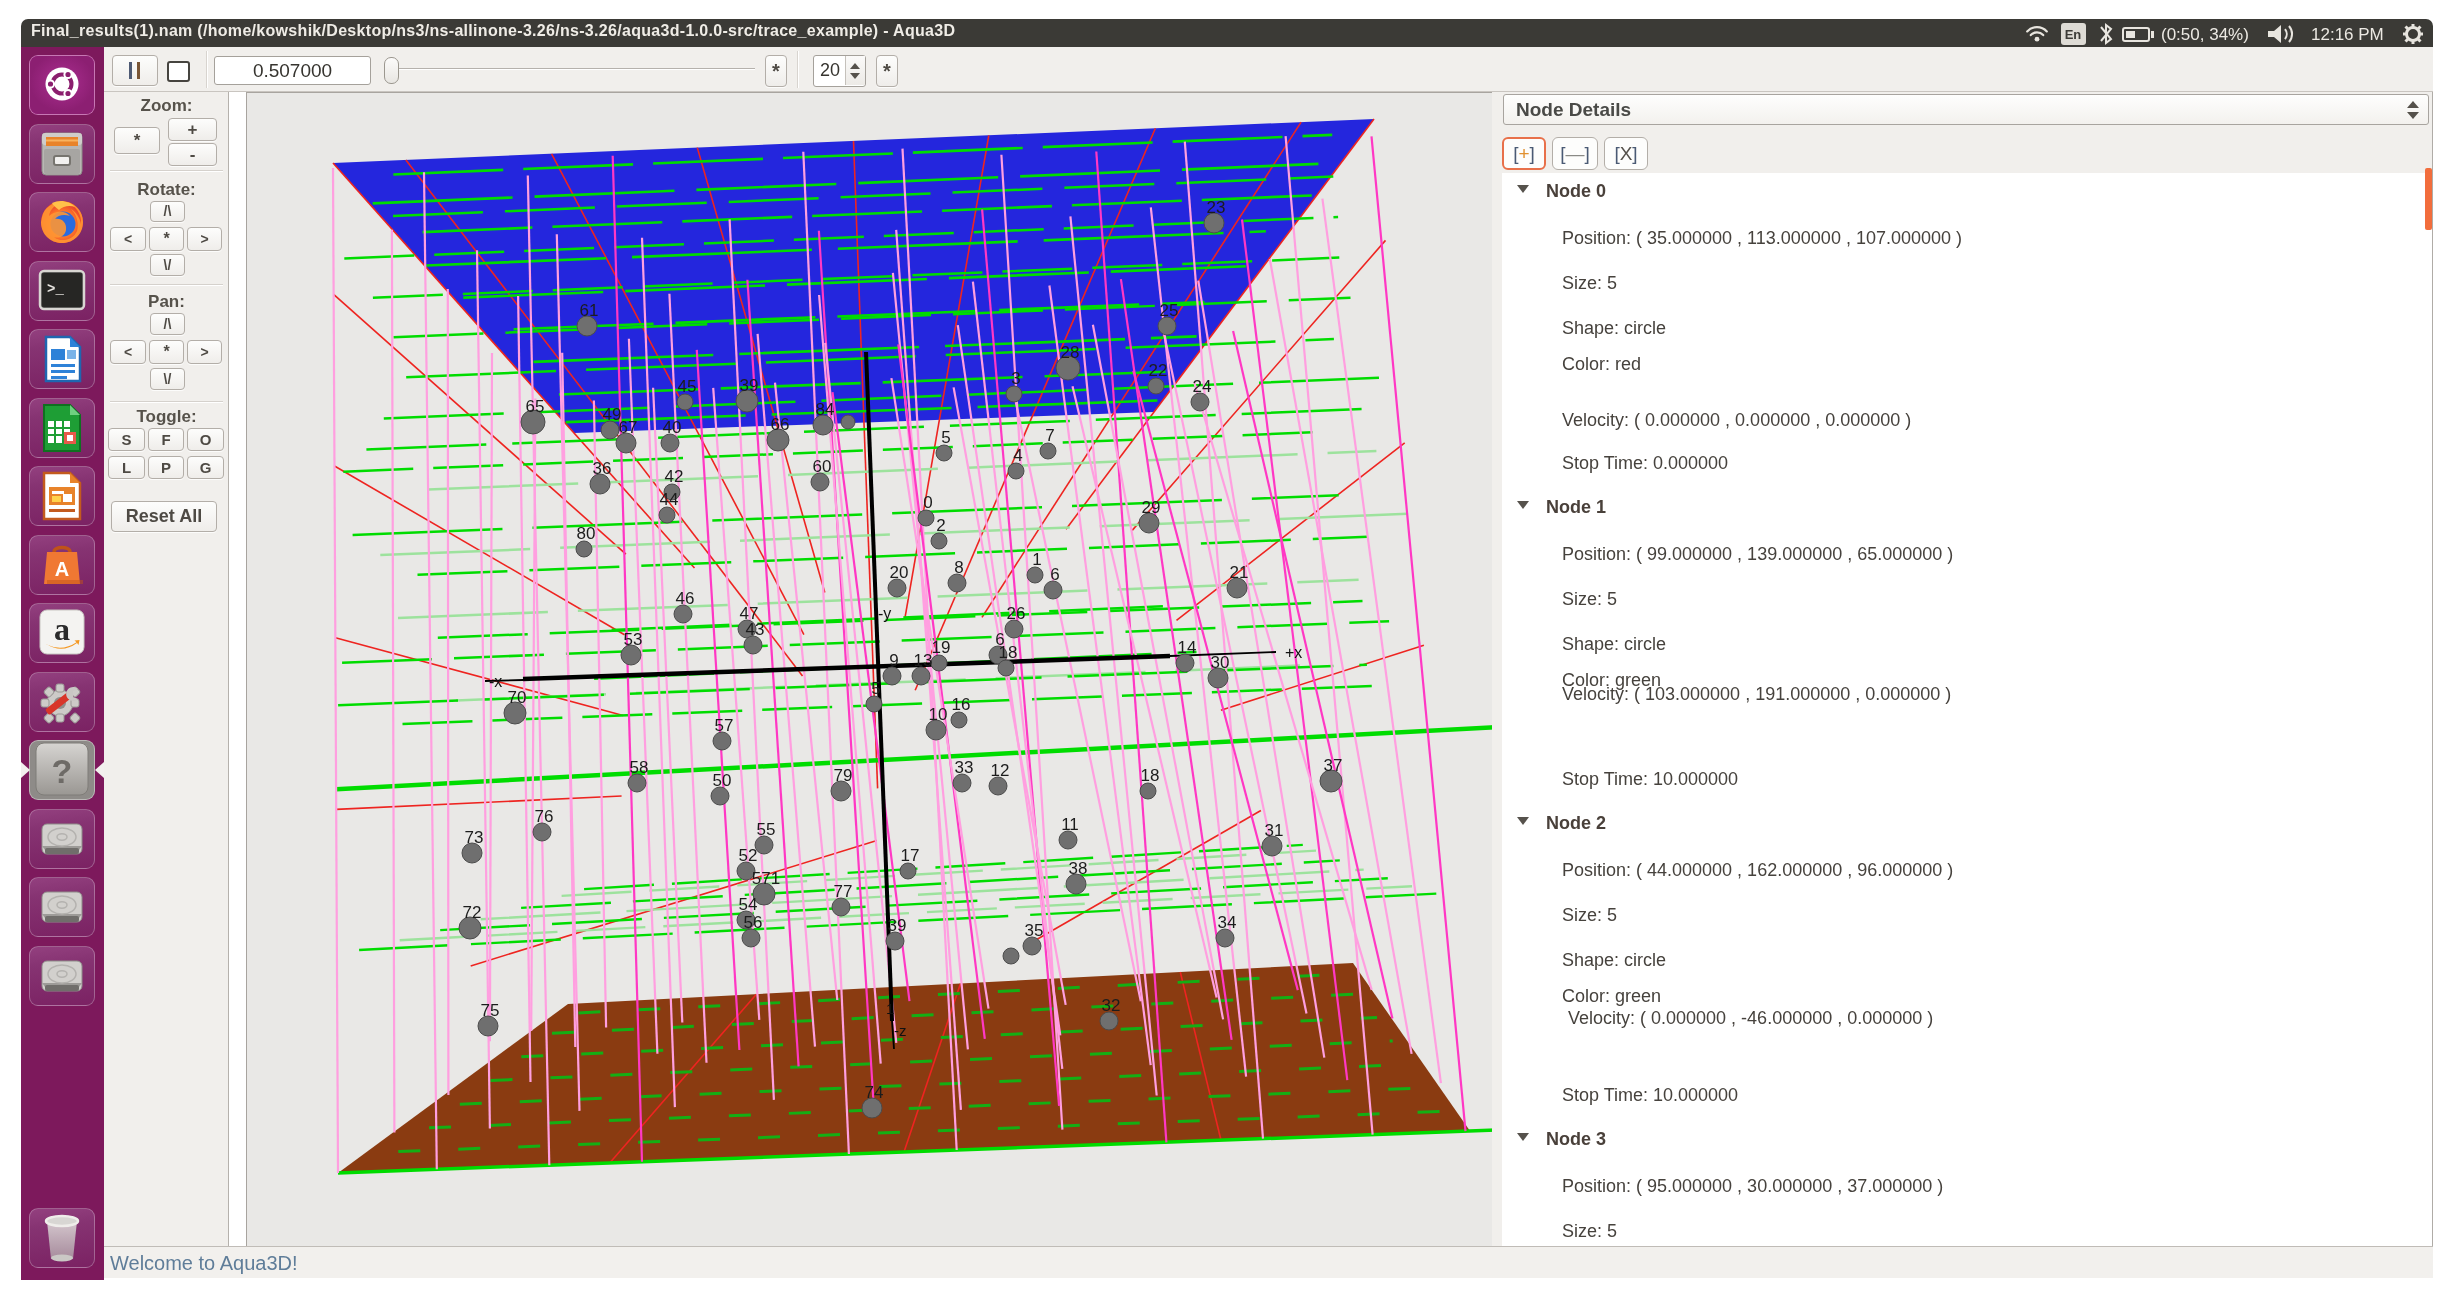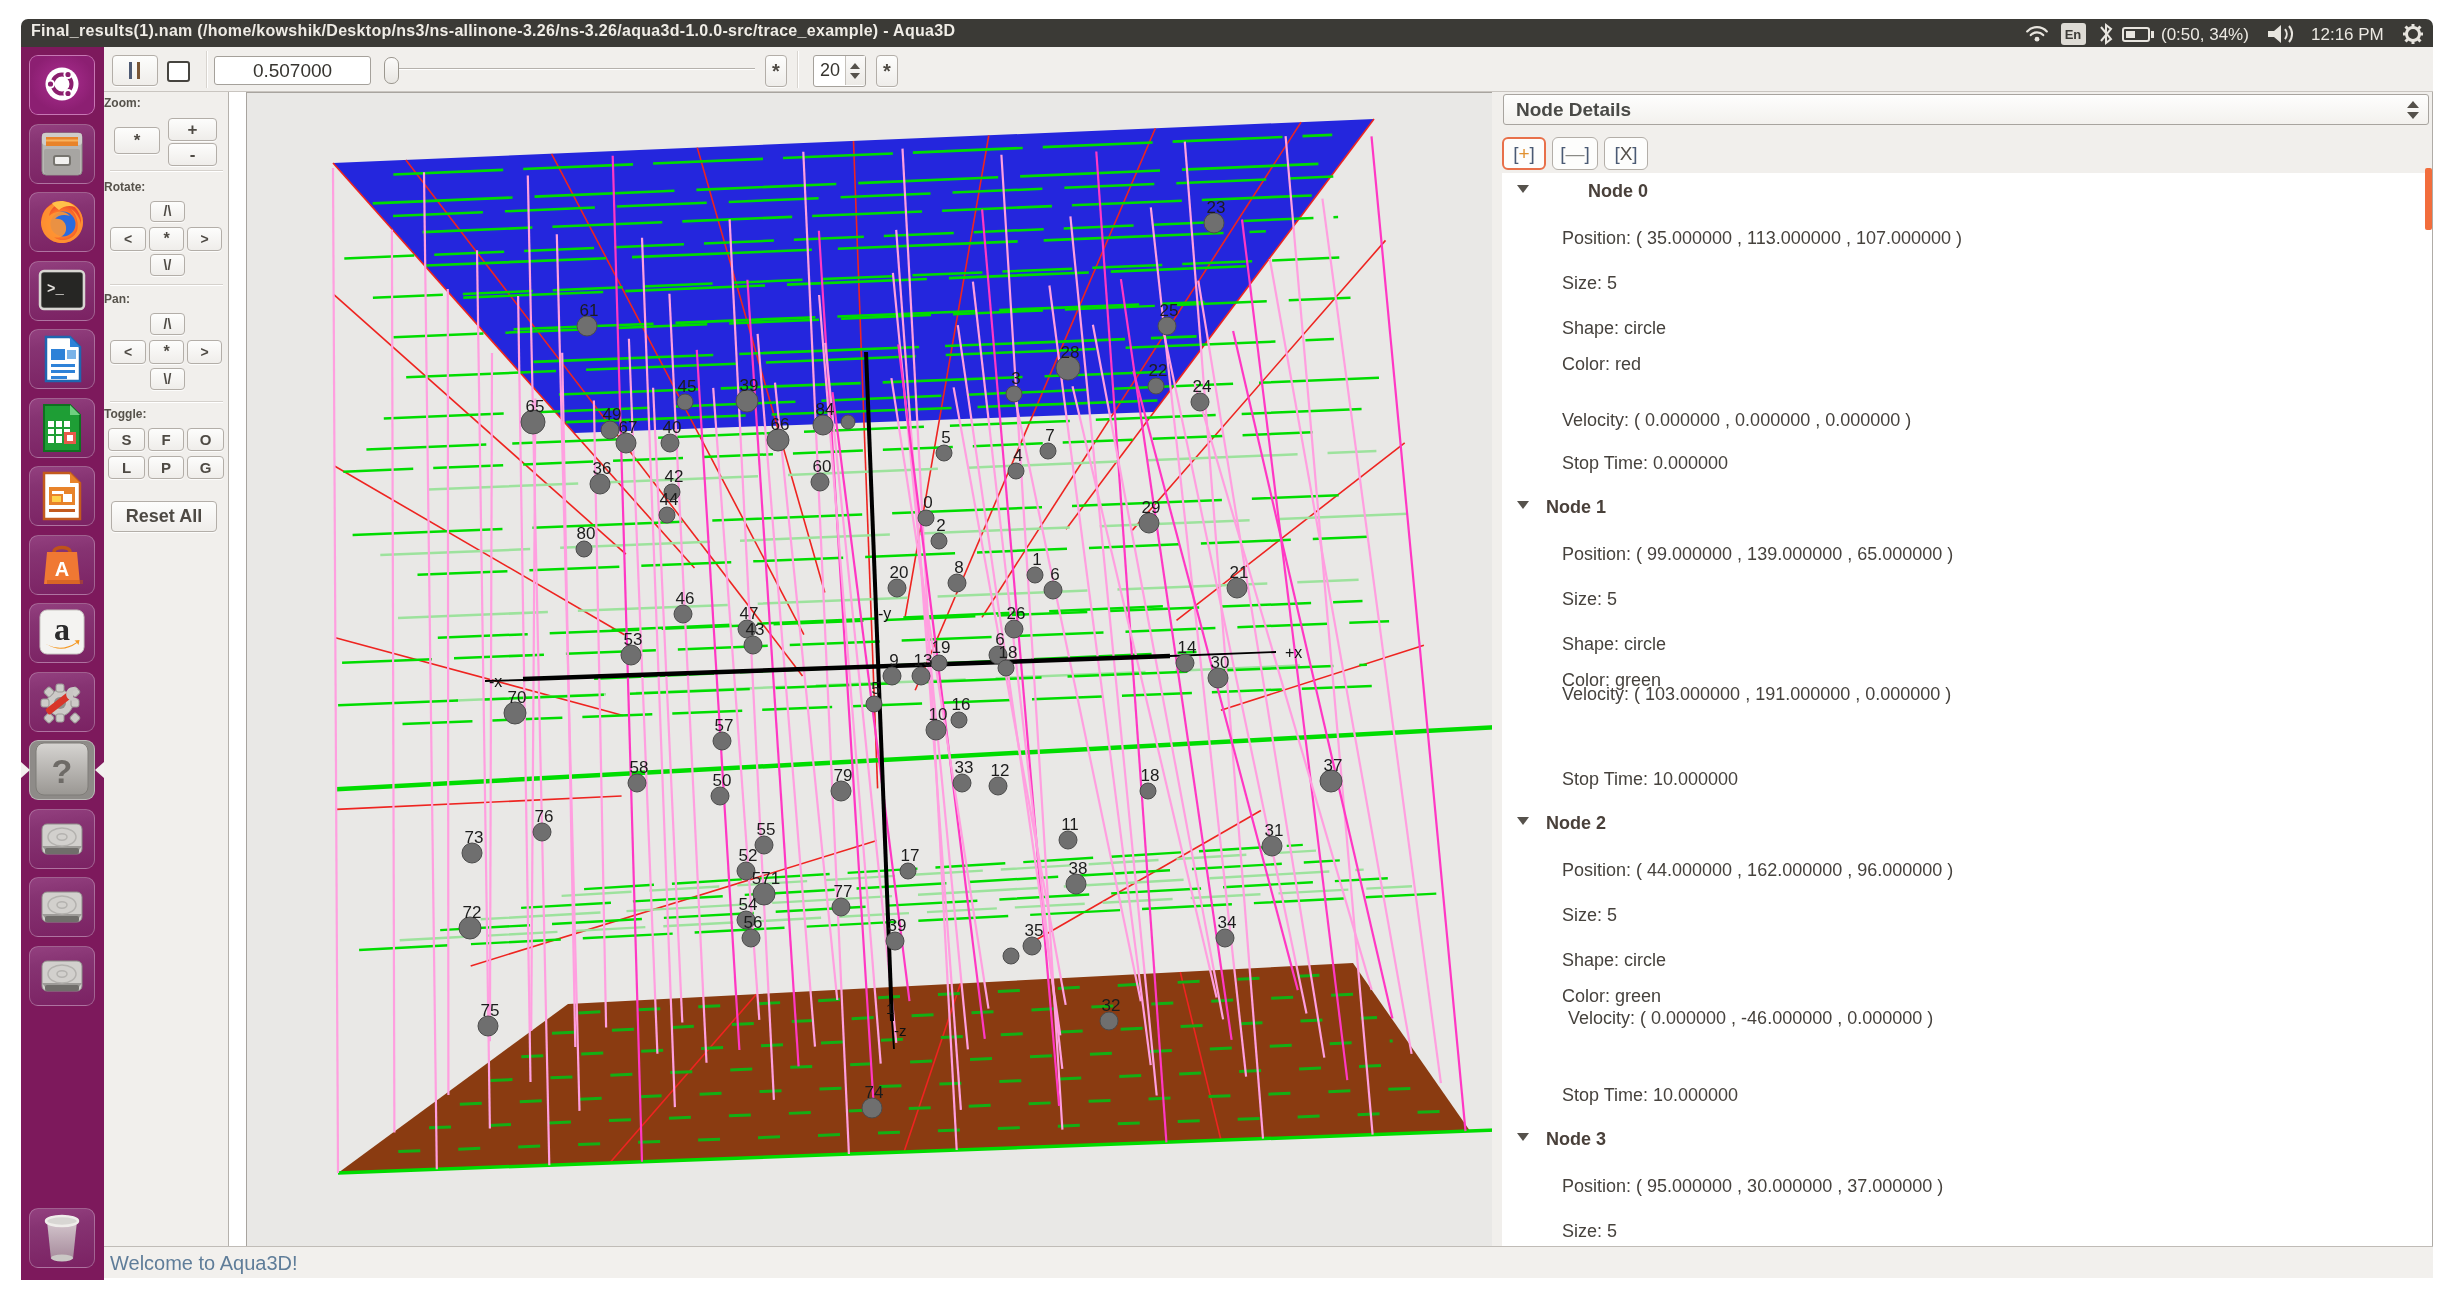--- a/index.html
+++ b/index.html
@@ -1,22 +1,22 @@
 <!DOCTYPE html>
 <html><head><meta charset="utf-8"><style>
 
 * { margin:0; padding:0; box-sizing:border-box; }
 html,body { width:2462px; height:1294px; background:#fff; overflow:hidden;
   font-family:"Liberation Sans", sans-serif; }
 .abs { position:absolute; }
 .pbtn { position:absolute; background:linear-gradient(#fdfdfc,#efedea);
   border:1px solid #b3aea8; border-radius:4px; color:#4e4a44; text-align:center;
   font-weight:bold; box-shadow:0 1px 0 rgba(255,255,255,.8); }
-.seclabel { position:absolute; width:125px; color:#56524b;
-  font-size:12px; font-weight:bold; }
+.seclabel { position:absolute; width:125px; text-align:center; color:#56524b;
+  font-size:17px; font-weight:bold; }
 .sep { position:absolute; left:110px; width:113px; height:2px;
   border-top:1px solid #d5d1cc; border-bottom:1px solid #fff; }
 .treetxt { position:absolute; font-size:18px; color:#46423d; white-space:pre; }
 .nodetxt { position:absolute; font-size:18px; color:#49403a; font-weight:bold; white-space:pre; }
 .tri { position:absolute; width:0; height:0; border-left:6px solid transparent;
   border-right:6px solid transparent; border-top:8px solid #56524c; }
 </style></head><body>
 
 <div class="abs" style="left:21px;top:19px;width:2412px;height:28px;background:#3b3a36;border-radius:7px 7px 0 0;"></div>
 <div class="abs" style="left:31px;top:22px;font-size:16px;font-weight:bold;color:#efece6;letter-spacing:.3px;">Final_results(1).nam (/home/kowshik/Desktop/ns3/ns-allinone-3.26/ns-3.26/aqua3d-1.0.0-src/trace_example) - Aqua3D</div>
@@ -542,21 +542,21 @@
 <div class="abs" style="left:1503px;top:94px;width:926px;height:31px;background:linear-gradient(#fefefd,#f3f1ee);border:1px solid #a8a49f;border-radius:3px;"></div>
 <div class="abs" style="left:1516px;top:99px;font-size:19px;font-weight:bold;color:#4a4a47;">Node Details</div>
 <div class="abs" style="left:2407px;top:101px;width:0;height:0;border-left:6px solid transparent;border-right:6px solid transparent;border-bottom:7px solid #55514b;"></div>
 <div class="abs" style="left:2407px;top:112px;width:0;height:0;border-left:6px solid transparent;border-right:6px solid transparent;border-top:7px solid #55514b;"></div>
 <div class="abs" style="left:1502px;top:137px;width:44px;height:33px;background:#fdfdfc;border:2px solid #e8704a;border-radius:6px;text-align:center;line-height:29px;font-size:19px;color:#4a5a74;">[<span style="color:#e09030">+</span>]</div>
 <div class="abs" style="left:1552px;top:137px;width:46px;height:33px;background:#fdfdfc;border:1px solid #b3aea8;border-radius:6px;text-align:center;line-height:31px;font-size:19px;color:#4a5a74;">[<span style="color:#8a8a86">—</span>]</div>
 <div class="abs" style="left:1604px;top:137px;width:44px;height:33px;background:#fdfdfc;border:1px solid #b3aea8;border-radius:6px;text-align:center;line-height:31px;font-size:19px;color:#4a5a74;">[<span style="color:#55514b">X</span>]</div>
 <div class="abs" style="left:1502px;top:173px;width:930px;height:1073px;background:#fff;"></div>
 <div class="abs" style="left:2425px;top:168px;width:7px;height:62px;background:#f26d3c;border-radius:2px;"></div>
 <div class="tri" style="left:1517px;top:185px;"></div>
-<div class="nodetxt" style="left:1546px;top:181px;margin-left:42px;">Node 0</div>
+<div class="nodetxt" style="left:1546px;top:181px;">Node 0</div>
 <div class="treetxt" style="left:1562px;top:228px;">Position: ( 35.000000 , 113.000000 , 107.000000 )</div>
 <div class="treetxt" style="left:1562px;top:273px;">Size: 5</div>
 <div class="treetxt" style="left:1562px;top:318px;">Shape: circle</div>
 <div class="treetxt" style="left:1562px;top:354px;">Color: red</div>
 <div class="treetxt" style="left:1562px;top:410px;">Velocity: ( 0.000000 , 0.000000 , 0.000000 )</div>
 <div class="treetxt" style="left:1562px;top:453px;">Stop Time: 0.000000</div>
 <div class="tri" style="left:1517px;top:501px;"></div>
 <div class="nodetxt" style="left:1546px;top:497px;">Node 1</div>
 <div class="treetxt" style="left:1562px;top:544px;">Position: ( 99.000000 , 139.000000 , 65.000000 )</div>
 <div class="treetxt" style="left:1562px;top:589px;">Size: 5</div>

